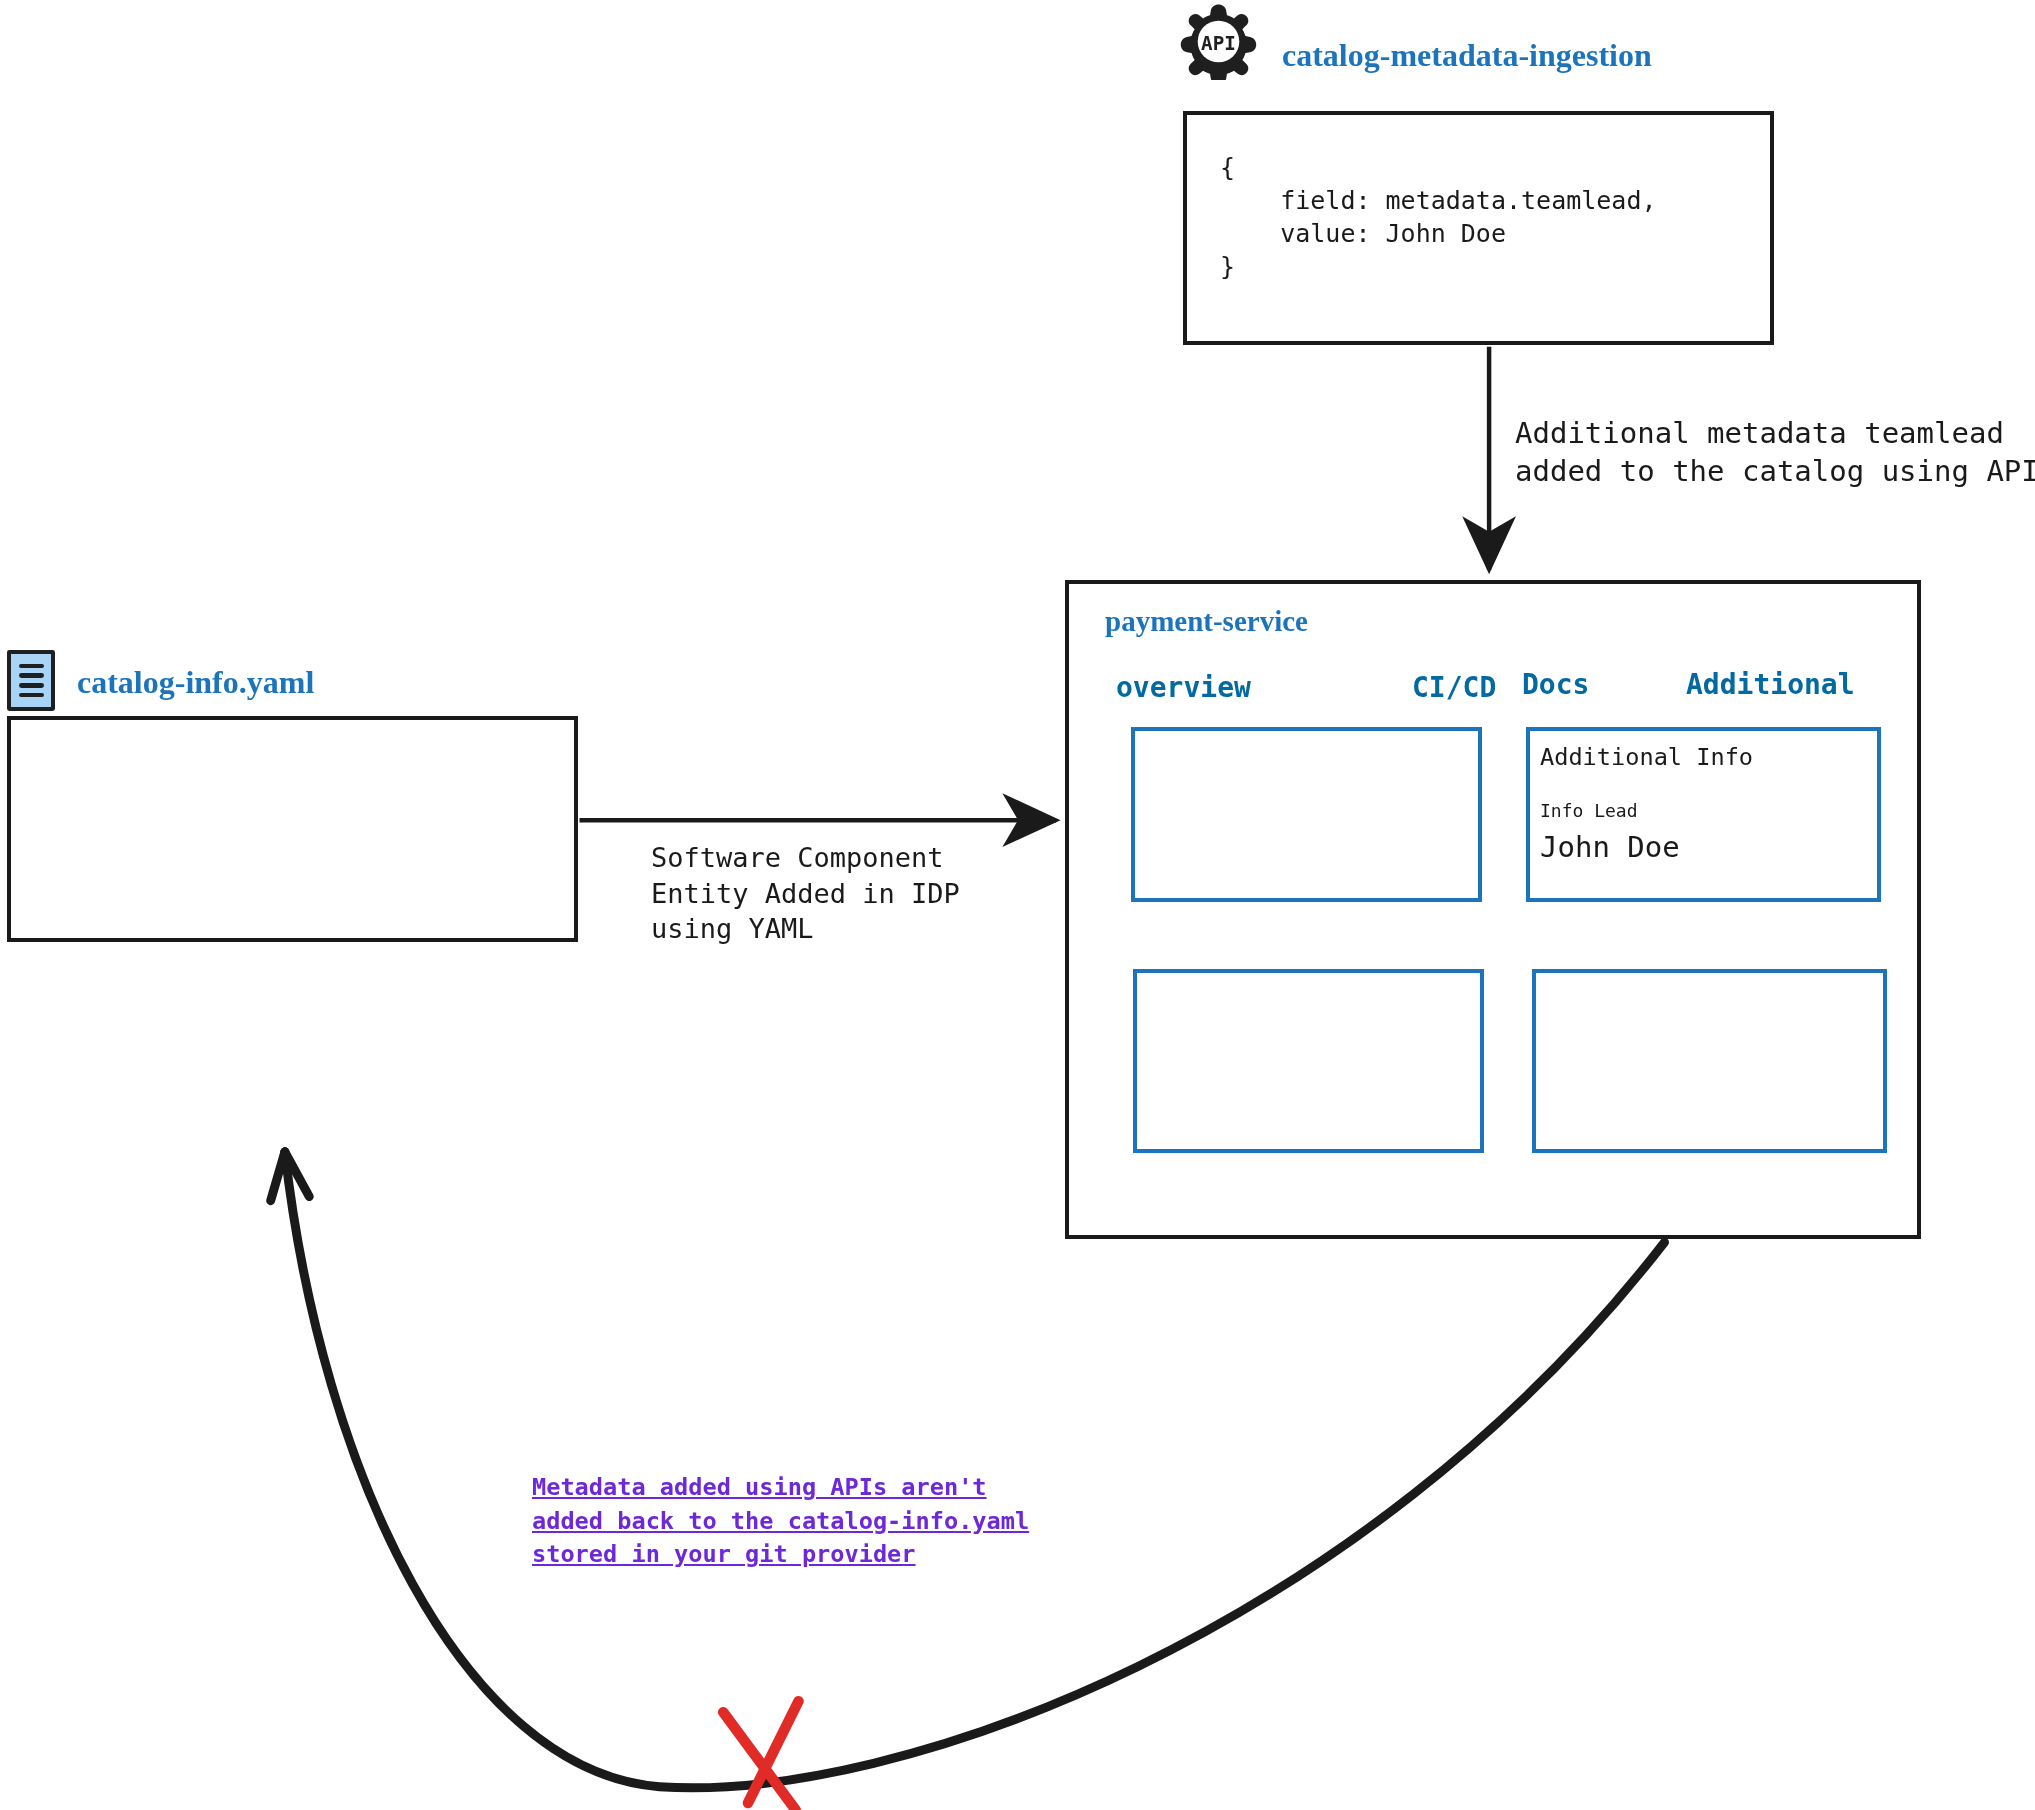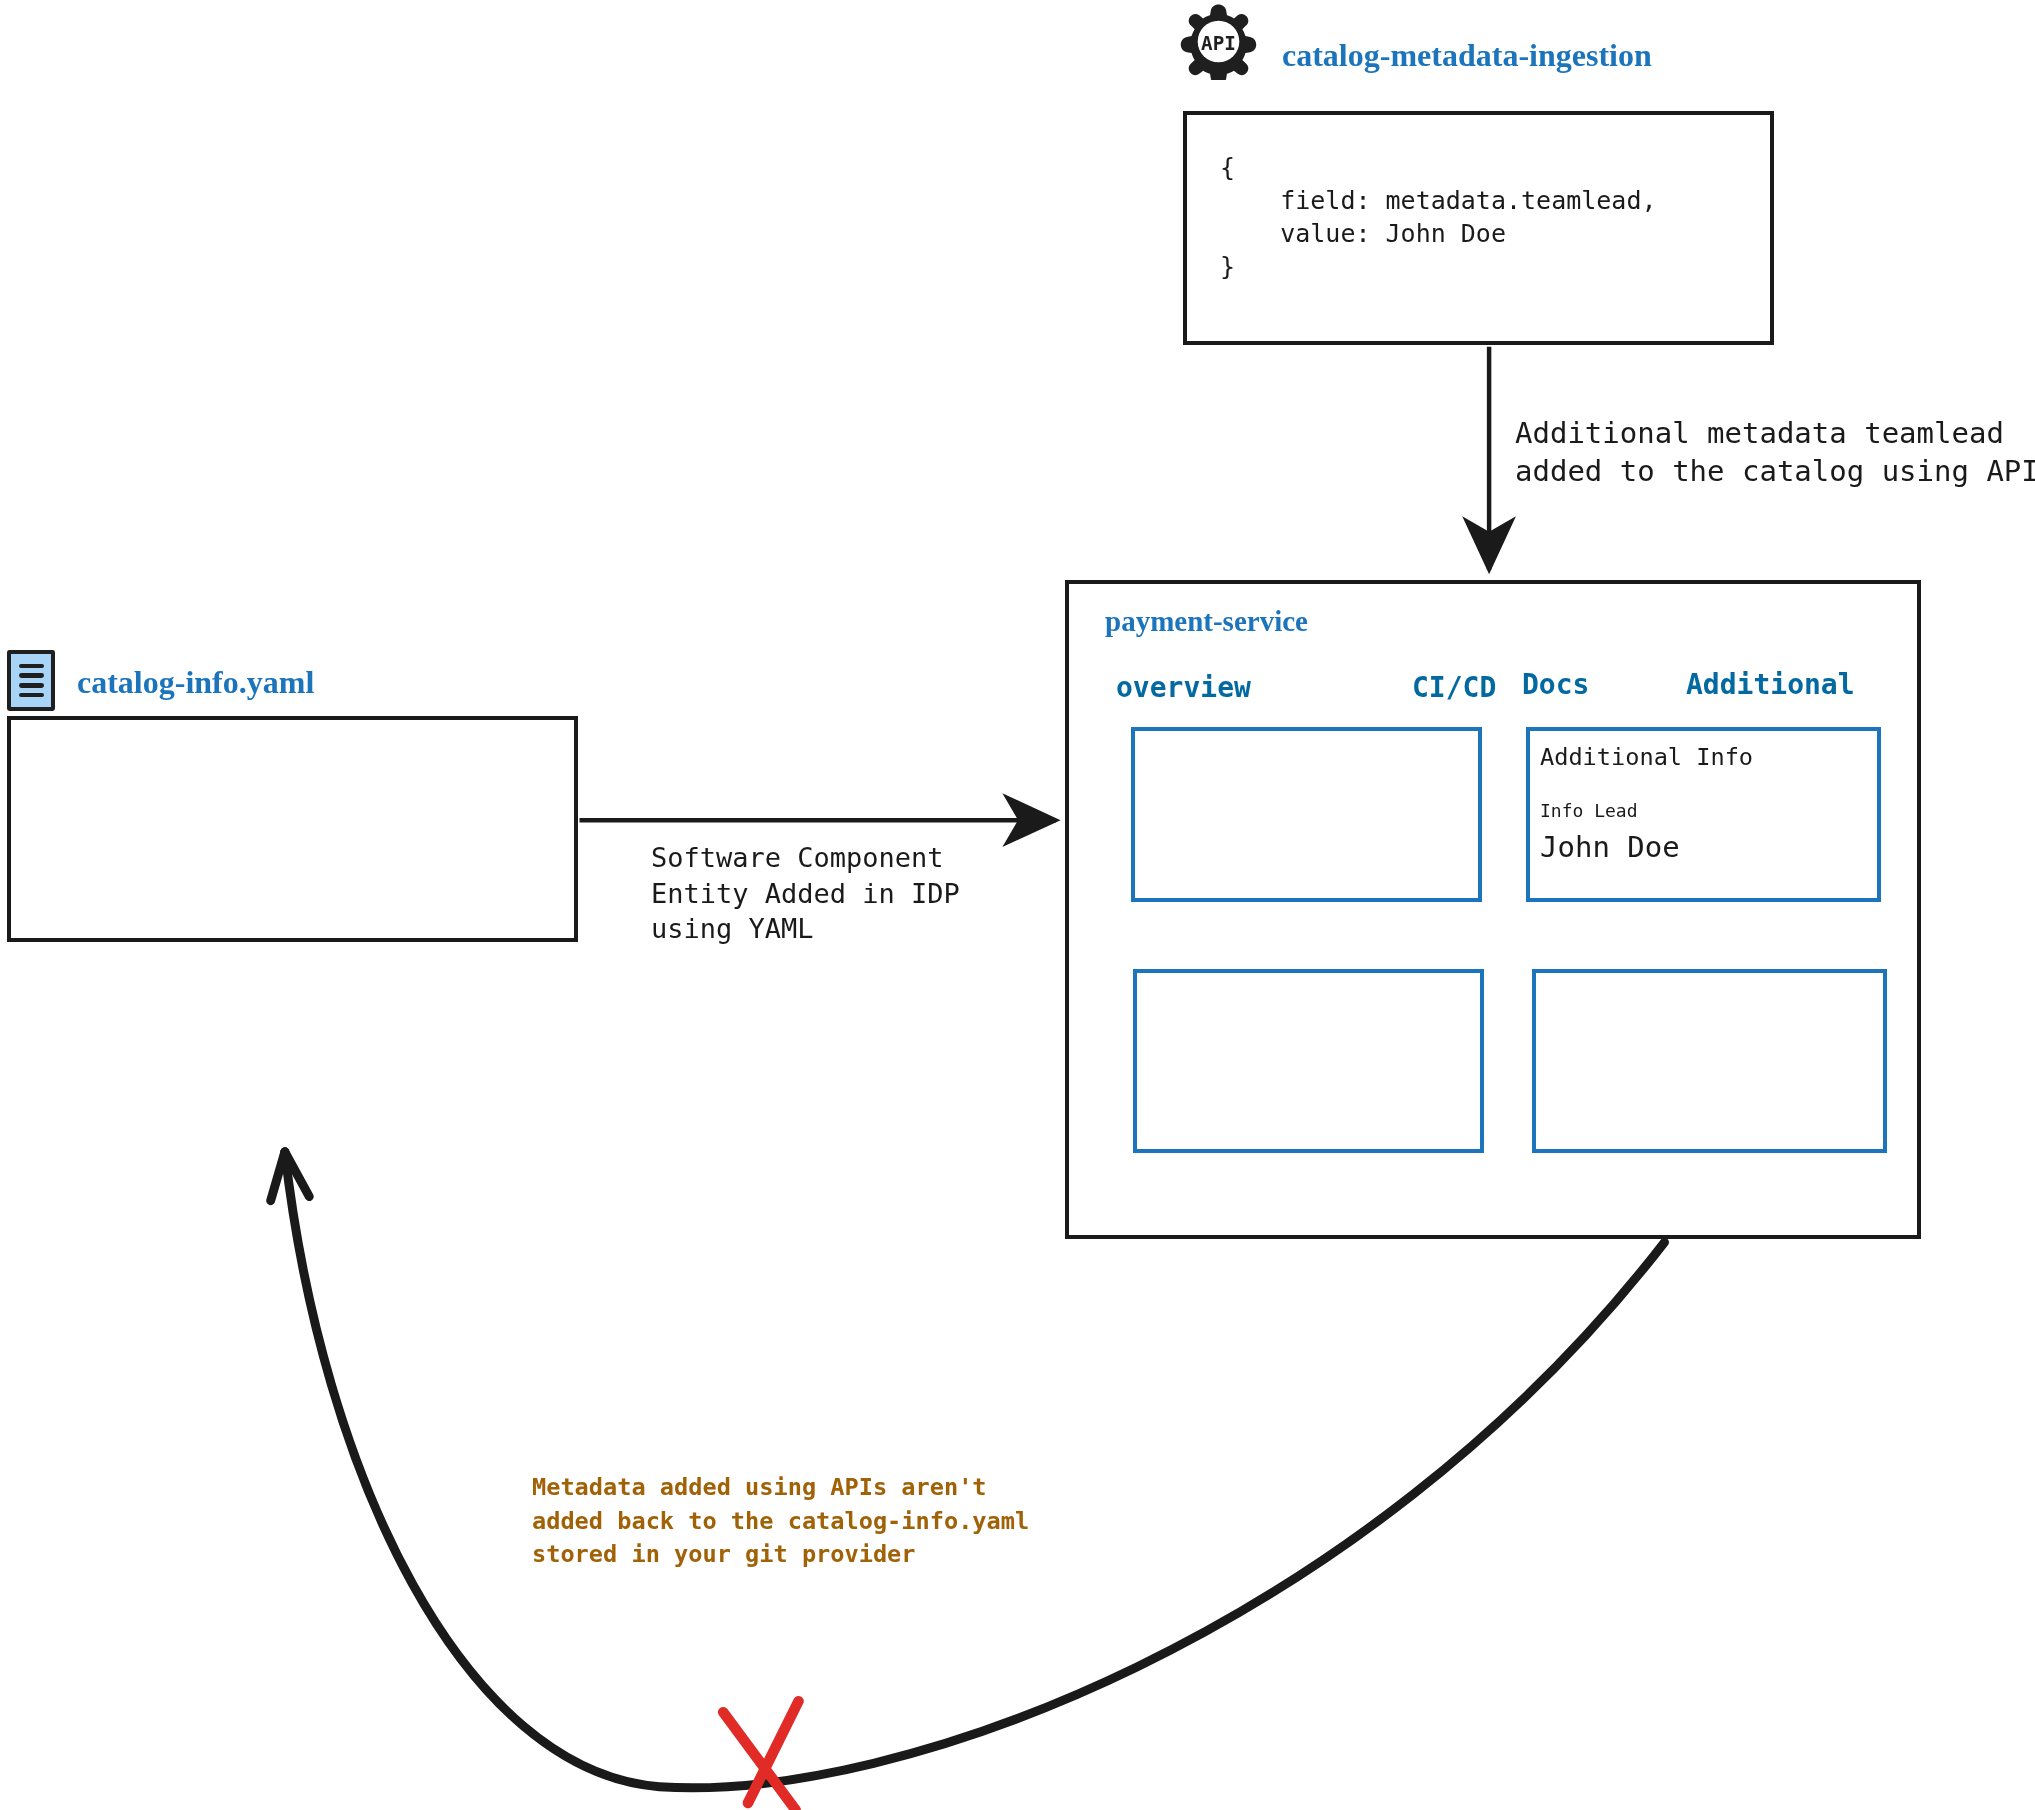--- a/index.html
+++ b/index.html
@@ -26,24 +26,25 @@
     line-height: 1.32;
   }
   .blue-title {
     font-family: Liberation Serif, serif;
     color: #1c75bc;
     white-space: pre;
     font-weight: 700;
   }
   .red-note {
     font-family: "DejaVu Sans Mono", "Liberation Mono", monospace;
-    color: #a16207;
+    color: #6d28d9;
     white-space: pre;
     line-height: 1.42;
     font-weight: 700;
+    text-decoration: underline;
   }
 
   
   .gear-wrap {
     left: 1180px; top: 3.3px;
     width: 77px; height: 77px;
   }
   .gear-wrap svg { display:block; width:77px; height:77px; }
 
   

